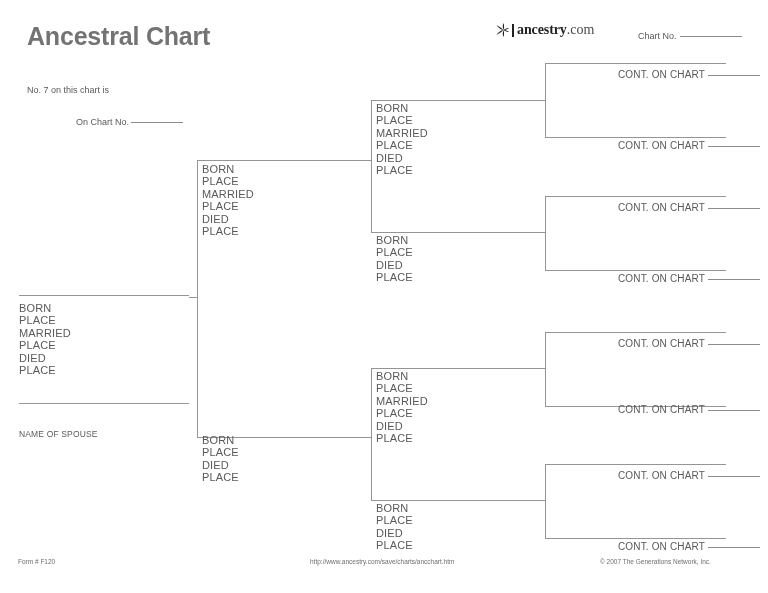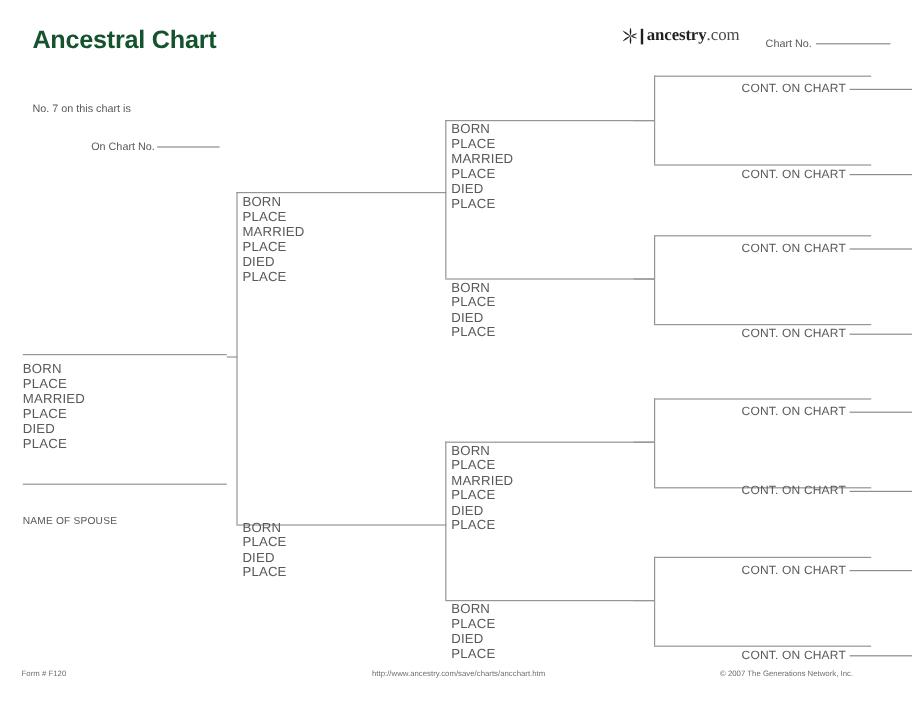--- a/index.html
+++ b/index.html
@@ -11,27 +11,27 @@
     position:relative;
     overflow:hidden;
   }
   #chart{position:absolute;left:0;top:0;width:768px;height:593px;}
 
   .abs{position:absolute;}
 
   
   .title{
     left:27px;top:22px;
-    font-size:21px;font-weight:bold;
-    color:#14532d;
+    font-size:25px;font-weight:bold;
+    color:#737373;
     letter-spacing:-0.2px;
     white-space:nowrap;
   }
   .logo-wrap{
-    left:518px;top:22px;
+    left:496px;top:22px;
     display:flex;align-items:center;
     white-space:nowrap;
     justify-content:flex-end;
   }
   .logo-mark{width:15px;height:14px;margin-right:1px;display:block;}
   .logo-bar{
     width:2px;height:13px;background:#231f20;
     margin-right:3px;display:block;
   }
   .logo-word{

